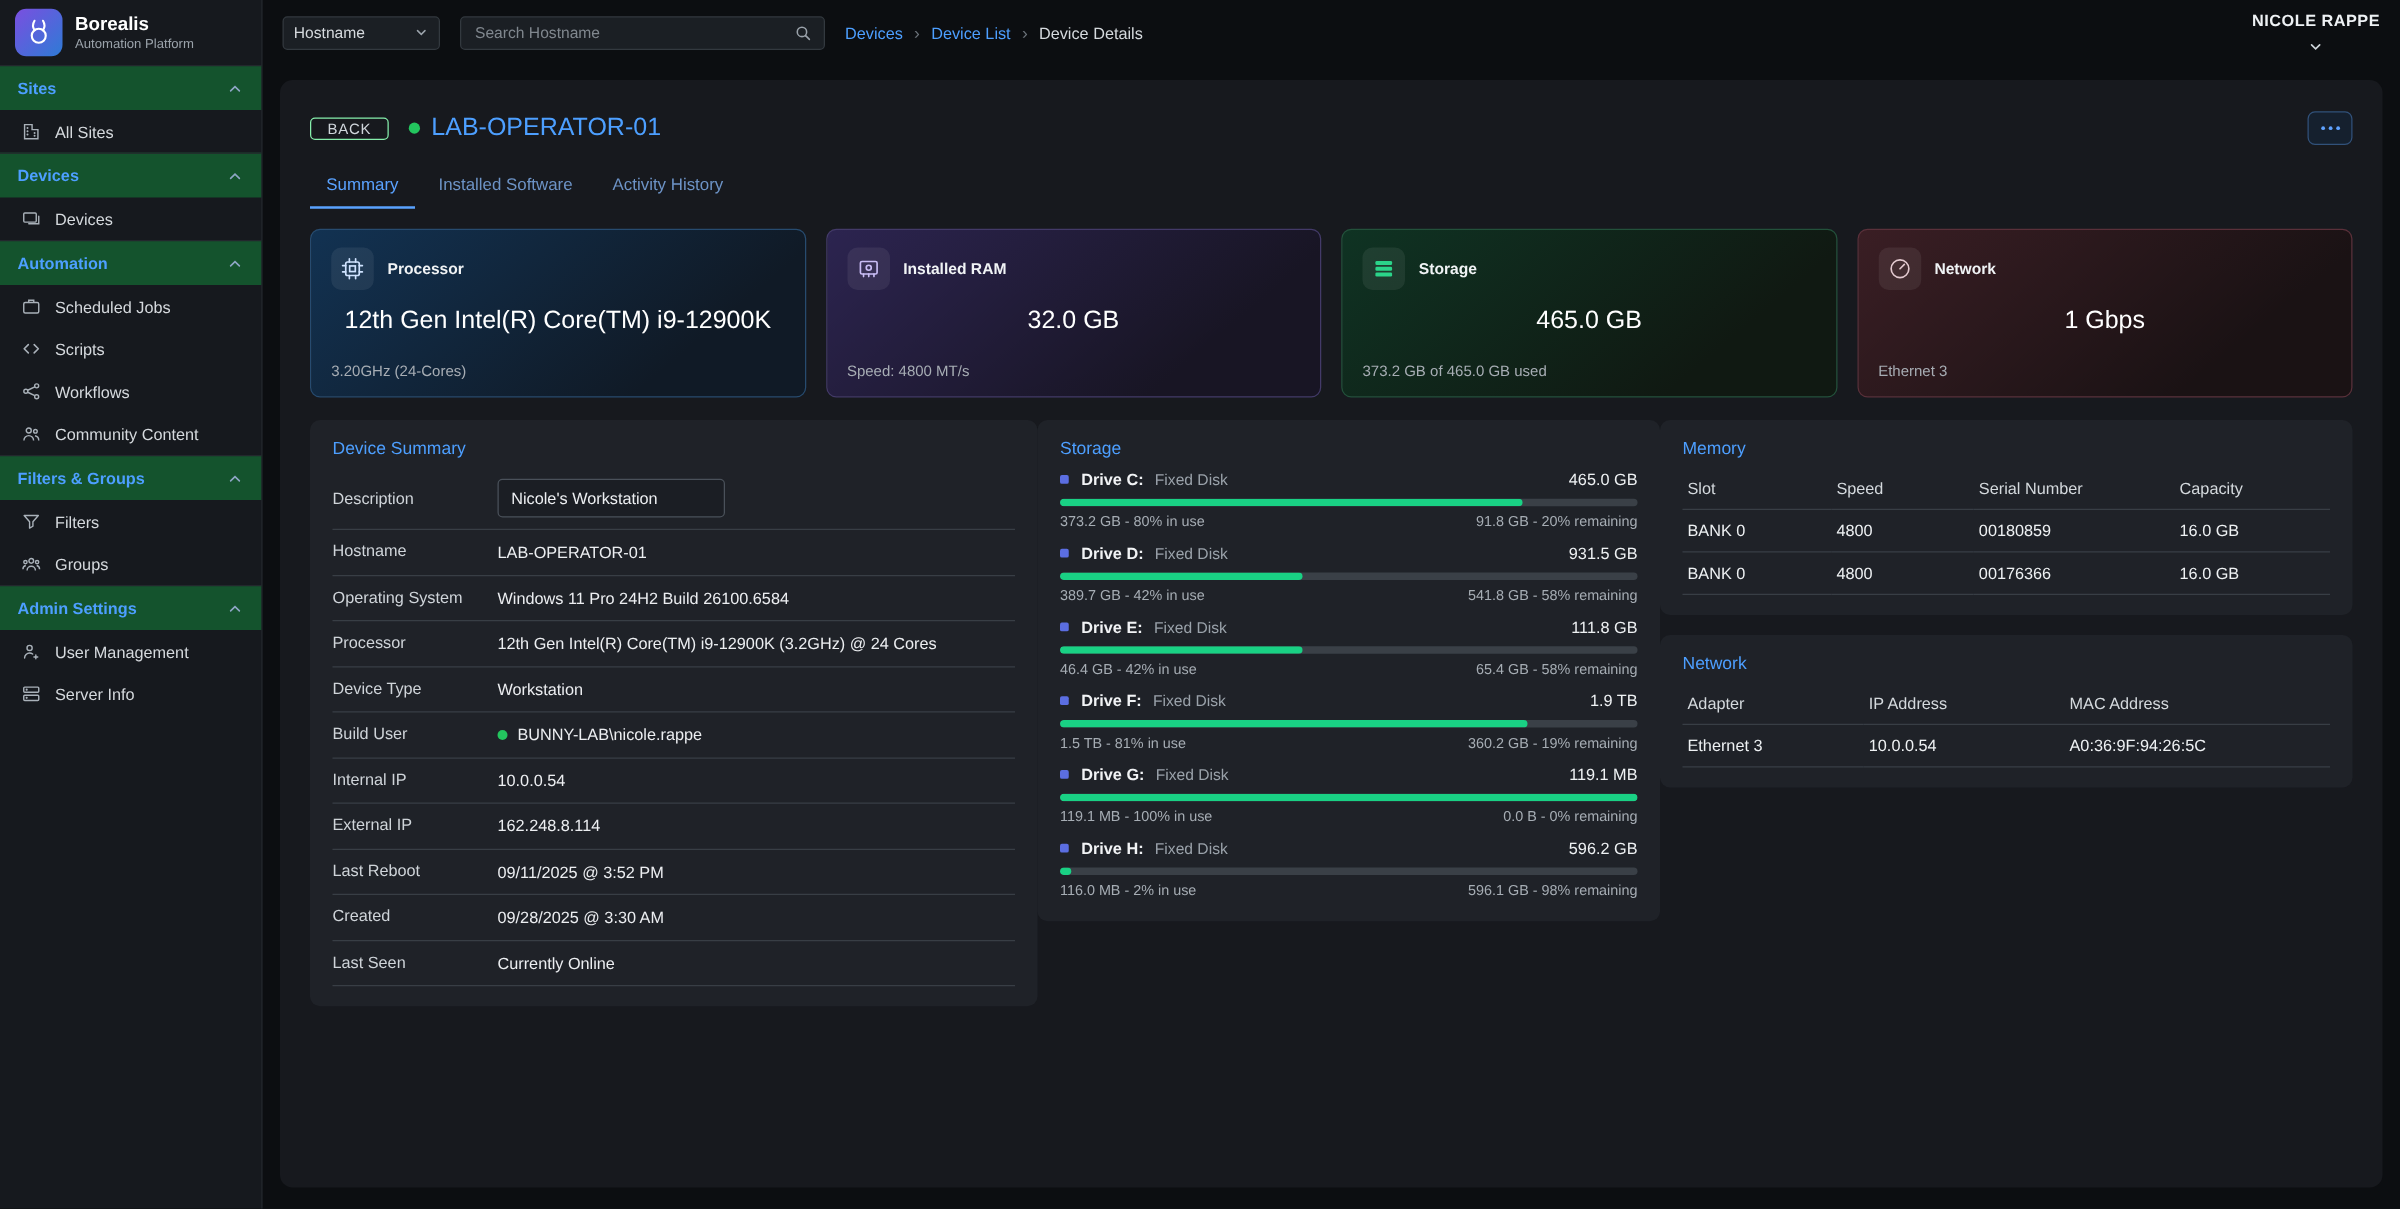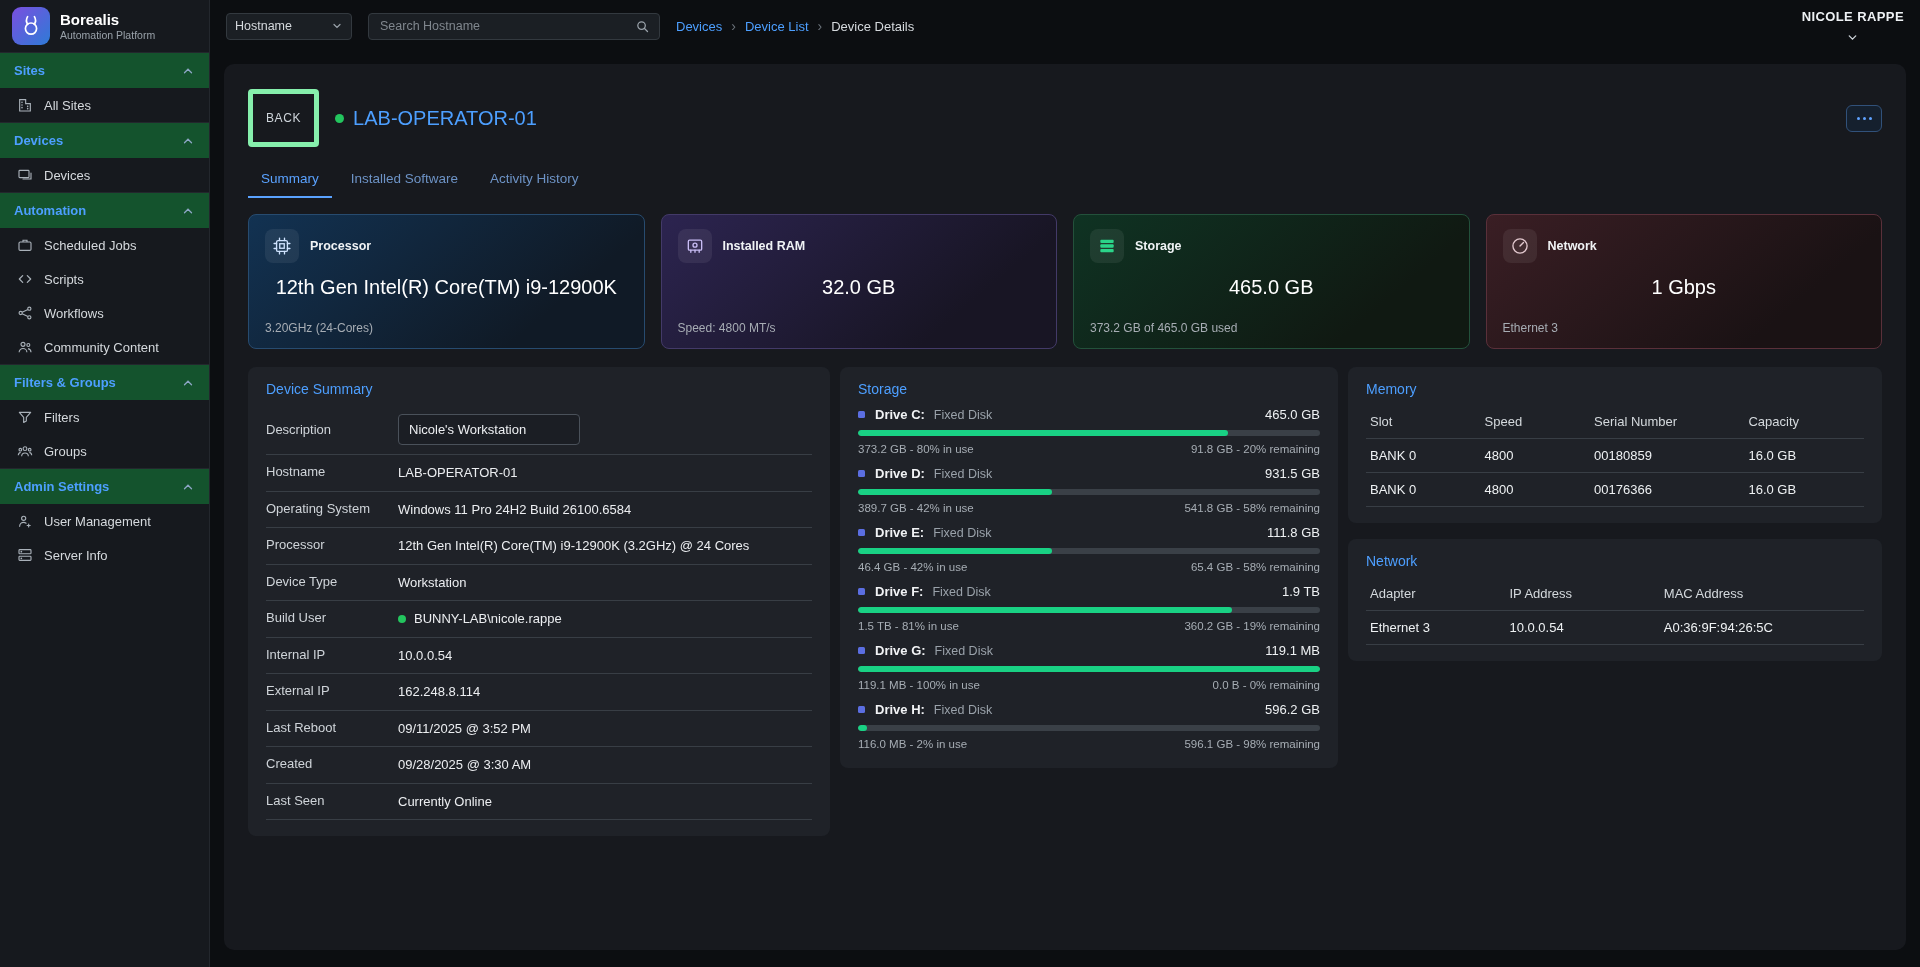--- a/index.html
+++ b/index.html
@@ -36,21 +36,21 @@
   .crumb-sep { color:#6b727a; font-size:14px; }
   .crumb-current { color:#d5d9dd; }
   .user-menu { margin-left:auto; display:flex; align-items:center; gap:7px; font-size:13px; font-weight:bold; letter-spacing:.4px; color:#eef1f4; cursor:pointer;flex-direction:column; }
   .user-menu .chev { color:#cfd5db; display:flex; }
 
   
   .content-outer { flex:1; padding:12px 14px 17px; overflow:hidden; }
   .content-card { background:#17191e; border-radius:10px; height:100%; padding:25px 18px; }
 
   .page-header { display:flex; align-items:center; gap:16px; padding:0 6px; }
-  .back-btn { border:5px solid #86efac; background:transparent; color:#cfd5db; font-size:12px; letter-spacing:.6px; border-radius:4px; padding:17px 13px; font-family:inherit; cursor:pointer; }
+  .back-btn { border:1px solid #86efac; background:transparent; color:#cfd5db; font-size:12px; letter-spacing:.6px; border-radius:4px; padding:1px 13px; font-family:inherit; cursor:pointer; }
   .device-title { display:flex; align-items:center; gap:9px; }
   .status-dot { width:9px; height:9px; border-radius:50%; background:#23c55e; }
   .ds-online-dot { width:8px; height:8px; border-radius:50%; background:#23c55e; flex-shrink:0; }
   .device-name { color:#4d9fff; font-size:20px; }
   .more-btn { margin-left:auto; width:36px; height:27px; border-radius:6px; border:1px solid #31517a; background:#15202e; color:#5fa2ff; display:flex; align-items:center; justify-content:center; gap:3px; cursor:pointer; }
   .more-btn i { width:3px; height:3px; border-radius:50%; background:currentColor; }
 
   .tabs { display:flex; gap:6px; margin:16px 0 16px; padding:0 6px; }
   .tab { padding:8px 13px 10px; font-size:13.5px; color:#6d93c6; cursor:pointer; }
   .tab.active { color:#5aa2ff; border-bottom:2px solid #5aa2ff; }
@@ -63,21 +63,21 @@
   .stat-footer { margin-top:auto; font-size:12px; color:#a7adb4; }
   .card-processor { background:linear-gradient(140deg,#123252 0%,#101a26 75%); border-color:#274b6f; }
   .card-processor .stat-icon { color:#cfe3ff; }
   .card-ram { background:linear-gradient(140deg,#2c2450 0%,#181524 75%); border-color:#433a68; }
   .card-ram .stat-icon { color:#c9bdf5; }
   .card-storage { background:linear-gradient(140deg,#0f3323 0%,#101912 75%); border-color:#23513b; }
   .card-storage .stat-icon { color:#2bd489; }
   .card-network { background:linear-gradient(140deg,#3a1e24 0%,#1a1214 75%); border-color:#5a303a; }
   .card-network .stat-icon { color:#e3c9cf; }
 
-  .panels-row { display:flex; gap:10px; margin-top:18px; padding:0 6px; align-items:flex-start; }
+  .panels-row { display:flex; gap:0; margin-top:18px; padding:0 6px; align-items:flex-start; }
   .panel { background:#1f2228; border-radius:8px; padding:14px 18px 16px; }
   .panel-title { color:#4d9fff; font-size:14px; margin-bottom:10px; }
 
   .device-summary { width:582px; flex-shrink:0; }
   .ds-row { display:flex; align-items:flex-start; padding:8px 0; border-bottom:1px solid #383e45; }
   .ds-row.desc { align-items:center; padding:7px 0 9px; }
   .ds-label { width:132px; flex-shrink:0; color:#cfd4d9; padding-right:12px; line-height:1.35; }
   .ds-value { color:#eceef1; line-height:1.5; display:flex; align-items:center; gap:8px; flex-wrap:wrap; }
   .desc-input { width:182px; height:31px; background:#1b1e24; border:1px solid #4a515a; border-radius:4px; color:#edeff2; font-size:13px; padding:0 10px; font-family:inherit; }
 

